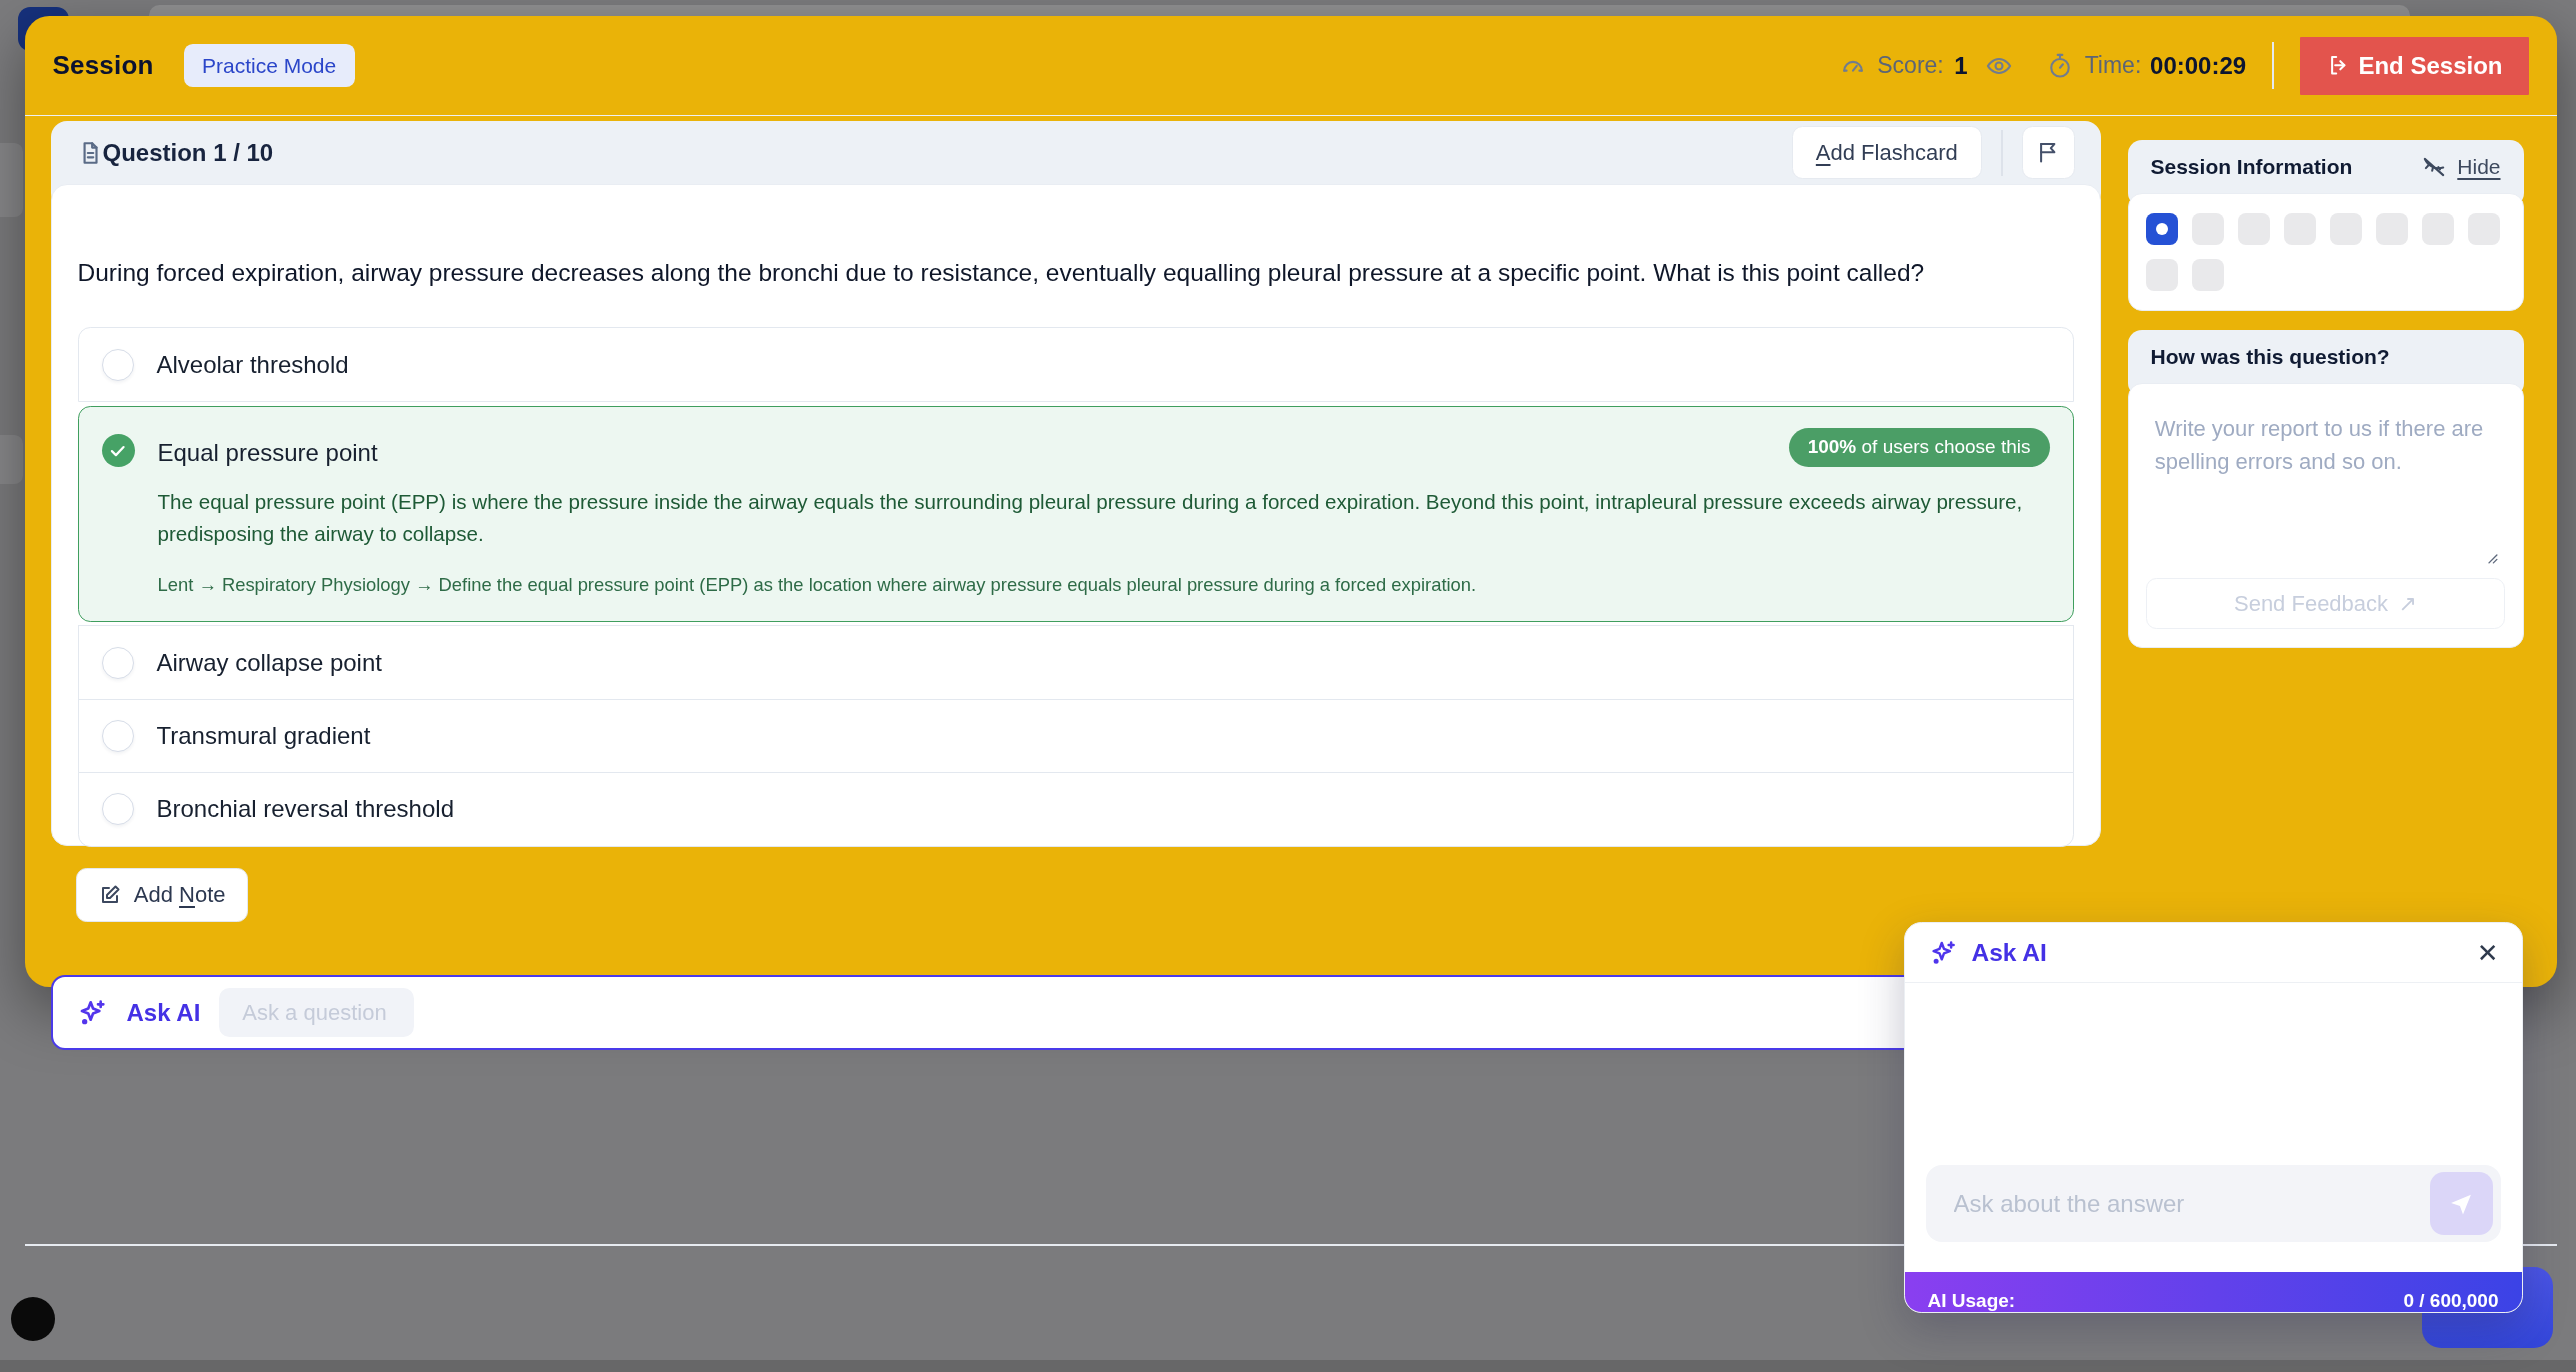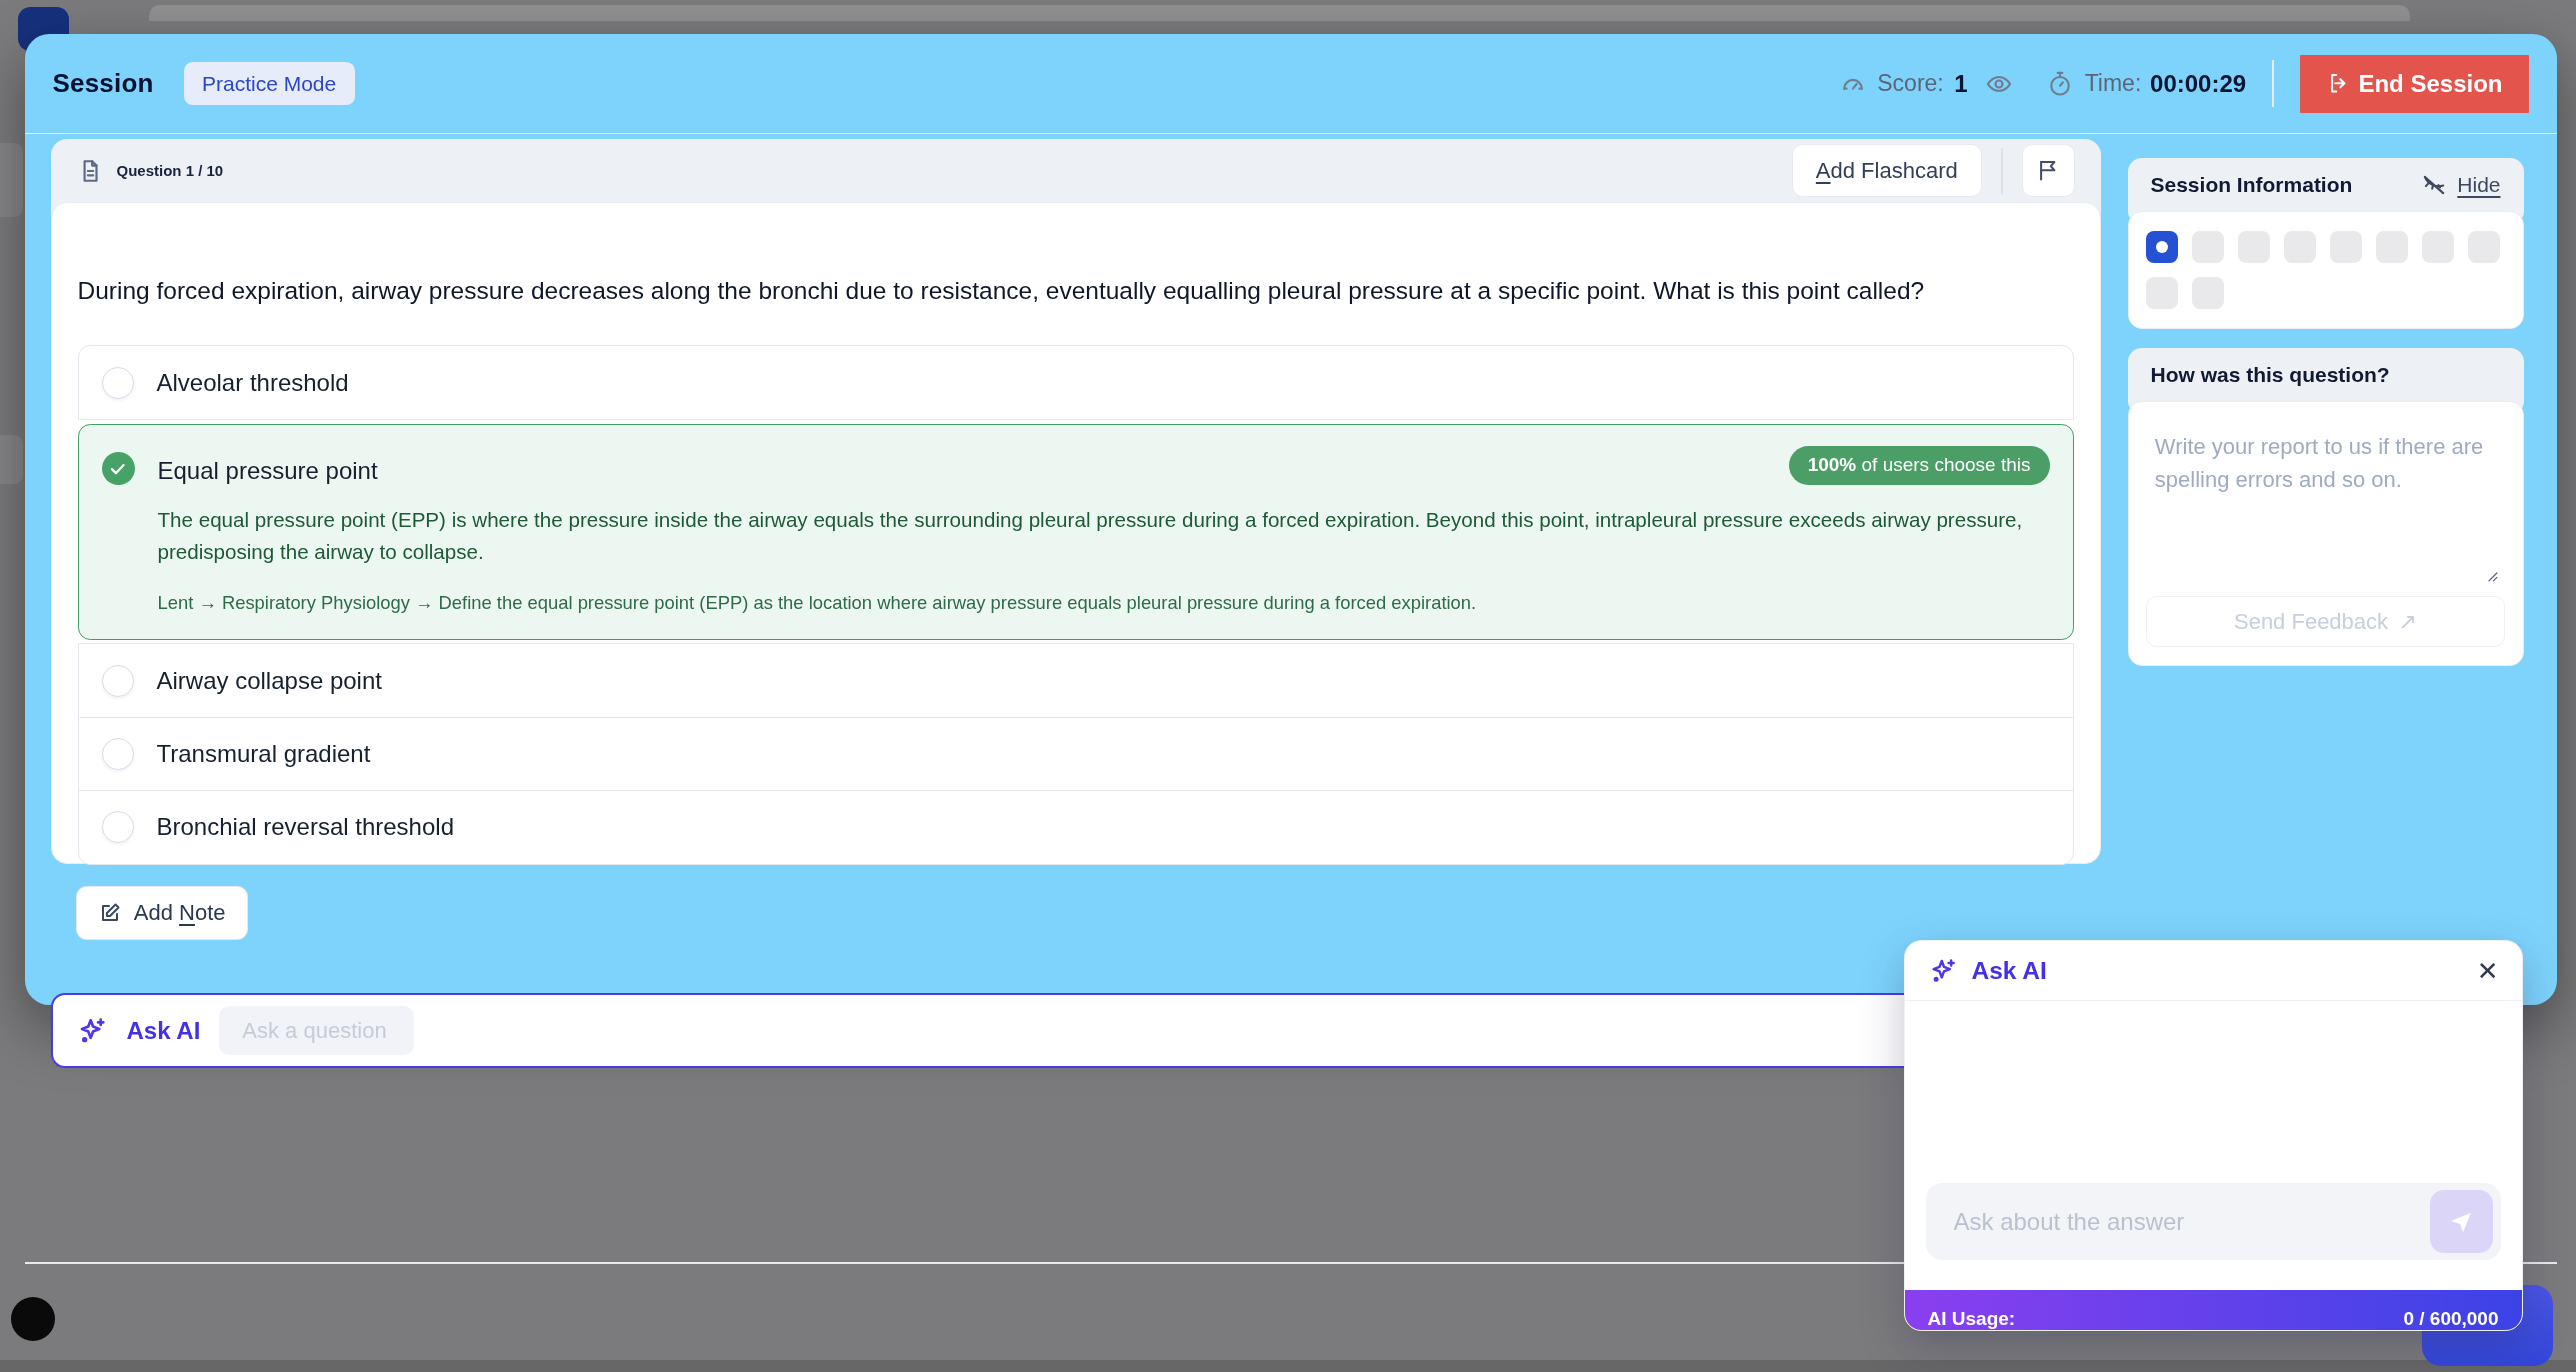--- a/index.html
+++ b/index.html
@@ -8,41 +8,41 @@
 
   
   .u-navy   { position:absolute; left:17.5px; top:7px;  width:51px;  height:44px; border-radius:12.3px; background:#16317d; }
   .u-band   { position:absolute; left:149px; top:5.3px; width:2261px; height:16px; border-radius:10.5px 10.5px 0 0; background:rgba(255,255,255,.16); }
   .u-nub1   { position:absolute; left:0; top:143px; width:23px; height:74px; border-radius:0 8.8px 8.8px 0; background:rgba(255,255,255,.10); }
   .u-nub2   { position:absolute; left:0; top:435px; width:23px; height:49px; border-radius:0 8.8px 8.8px 0; background:rgba(255,255,255,.10); }
   .u-circle { position:absolute; left:10.5px; top:1297px; width:44px; height:44px; border-radius:50%; background:#0a0a0a; }
   .u-strip  { position:absolute; left:0; top:1360px; width:100%; height:12.3px; background:rgba(0,0,0,.16); }
 
   
-  .modal { position:absolute; left:24.5px; top:34px; width:2532px; height:971px; background:#7dd3fc;
+  .modal { position:absolute; left:24.5px; top:16px; width:2532px; height:971px; background:#eab308;
            border-radius:24.5px; box-shadow:0 22px 61px rgba(0,0,0,.40); }
 
   
   .topbar { position:absolute; left:0; top:0; right:0; height:100px; display:flex; align-items:center;
             padding:0 28px; border-bottom:1.8px solid #edf0f4; }
   .tb-title { font-size:26px; font-weight:700; color:#0b1230; letter-spacing:0.2px; }
   .tb-badge { margin-left:30px; background:#e7ecfb; color:#2b46c9; font-size:21px; font-weight:500;
               padding:9.6px 18.4px; border-radius:8.8px; }
   .tb-right { margin-left:auto; display:flex; align-items:center; color:#717c8e; }
   .tb-lab { font-size:23px; color:#5c6576; }
   .tb-val { font-size:24px; font-weight:700; color:#0c1531; }
   .tb-sep { width:1.8px; height:47px; background:#e5e9ef; margin:0 26px; }
   .btn-end { display:flex; align-items:center; gap:8px; background:#e3544d; color:#fff; border:none;
              border-radius:1px; height:58px; padding:0 26px; font-size:24px; font-weight:600; cursor:pointer;
              font-family:inherit; }
 
   
   .qband { position:absolute; left:26px; top:105px; width:2050px; height:88px; background:#edf1f6; border-radius:16px; }
   .qband-row { display:flex; align-items:center; height:63px; padding:0 26px; }
-  .qband-title { font-size:15px; font-weight:700; color:#18243f; margin-left:14px; }
+  .qband-title { font-size:24px; font-weight:700; color:#18243f; }
   .qband-right { margin-left:auto; display:flex; align-items:center; }
   .btn-flash { display:flex; align-items:center; background:#fff; border:1.8px solid #e6eaf0; border-radius:10.5px;
                height:53px; padding:0 23px; font-size:22px; color:#323e55; cursor:pointer; font-family:inherit; }
   .qband-sep { width:1.8px; height:46px; background:#dde2ea; margin:0 19px; }
   .btn-flag { width:53px; height:53px; background:#fff; border:1.8px solid #e6eaf0; border-radius:10.5px;
               display:flex; align-items:center; justify-content:center; color:#44506a; cursor:pointer; }
 
   
   .qcard { position:absolute; left:26px; top:168px; width:2050px; height:662px; background:#fff;
            border:1.8px solid #e9edf3; border-radius:16px; padding:0 26px; }

